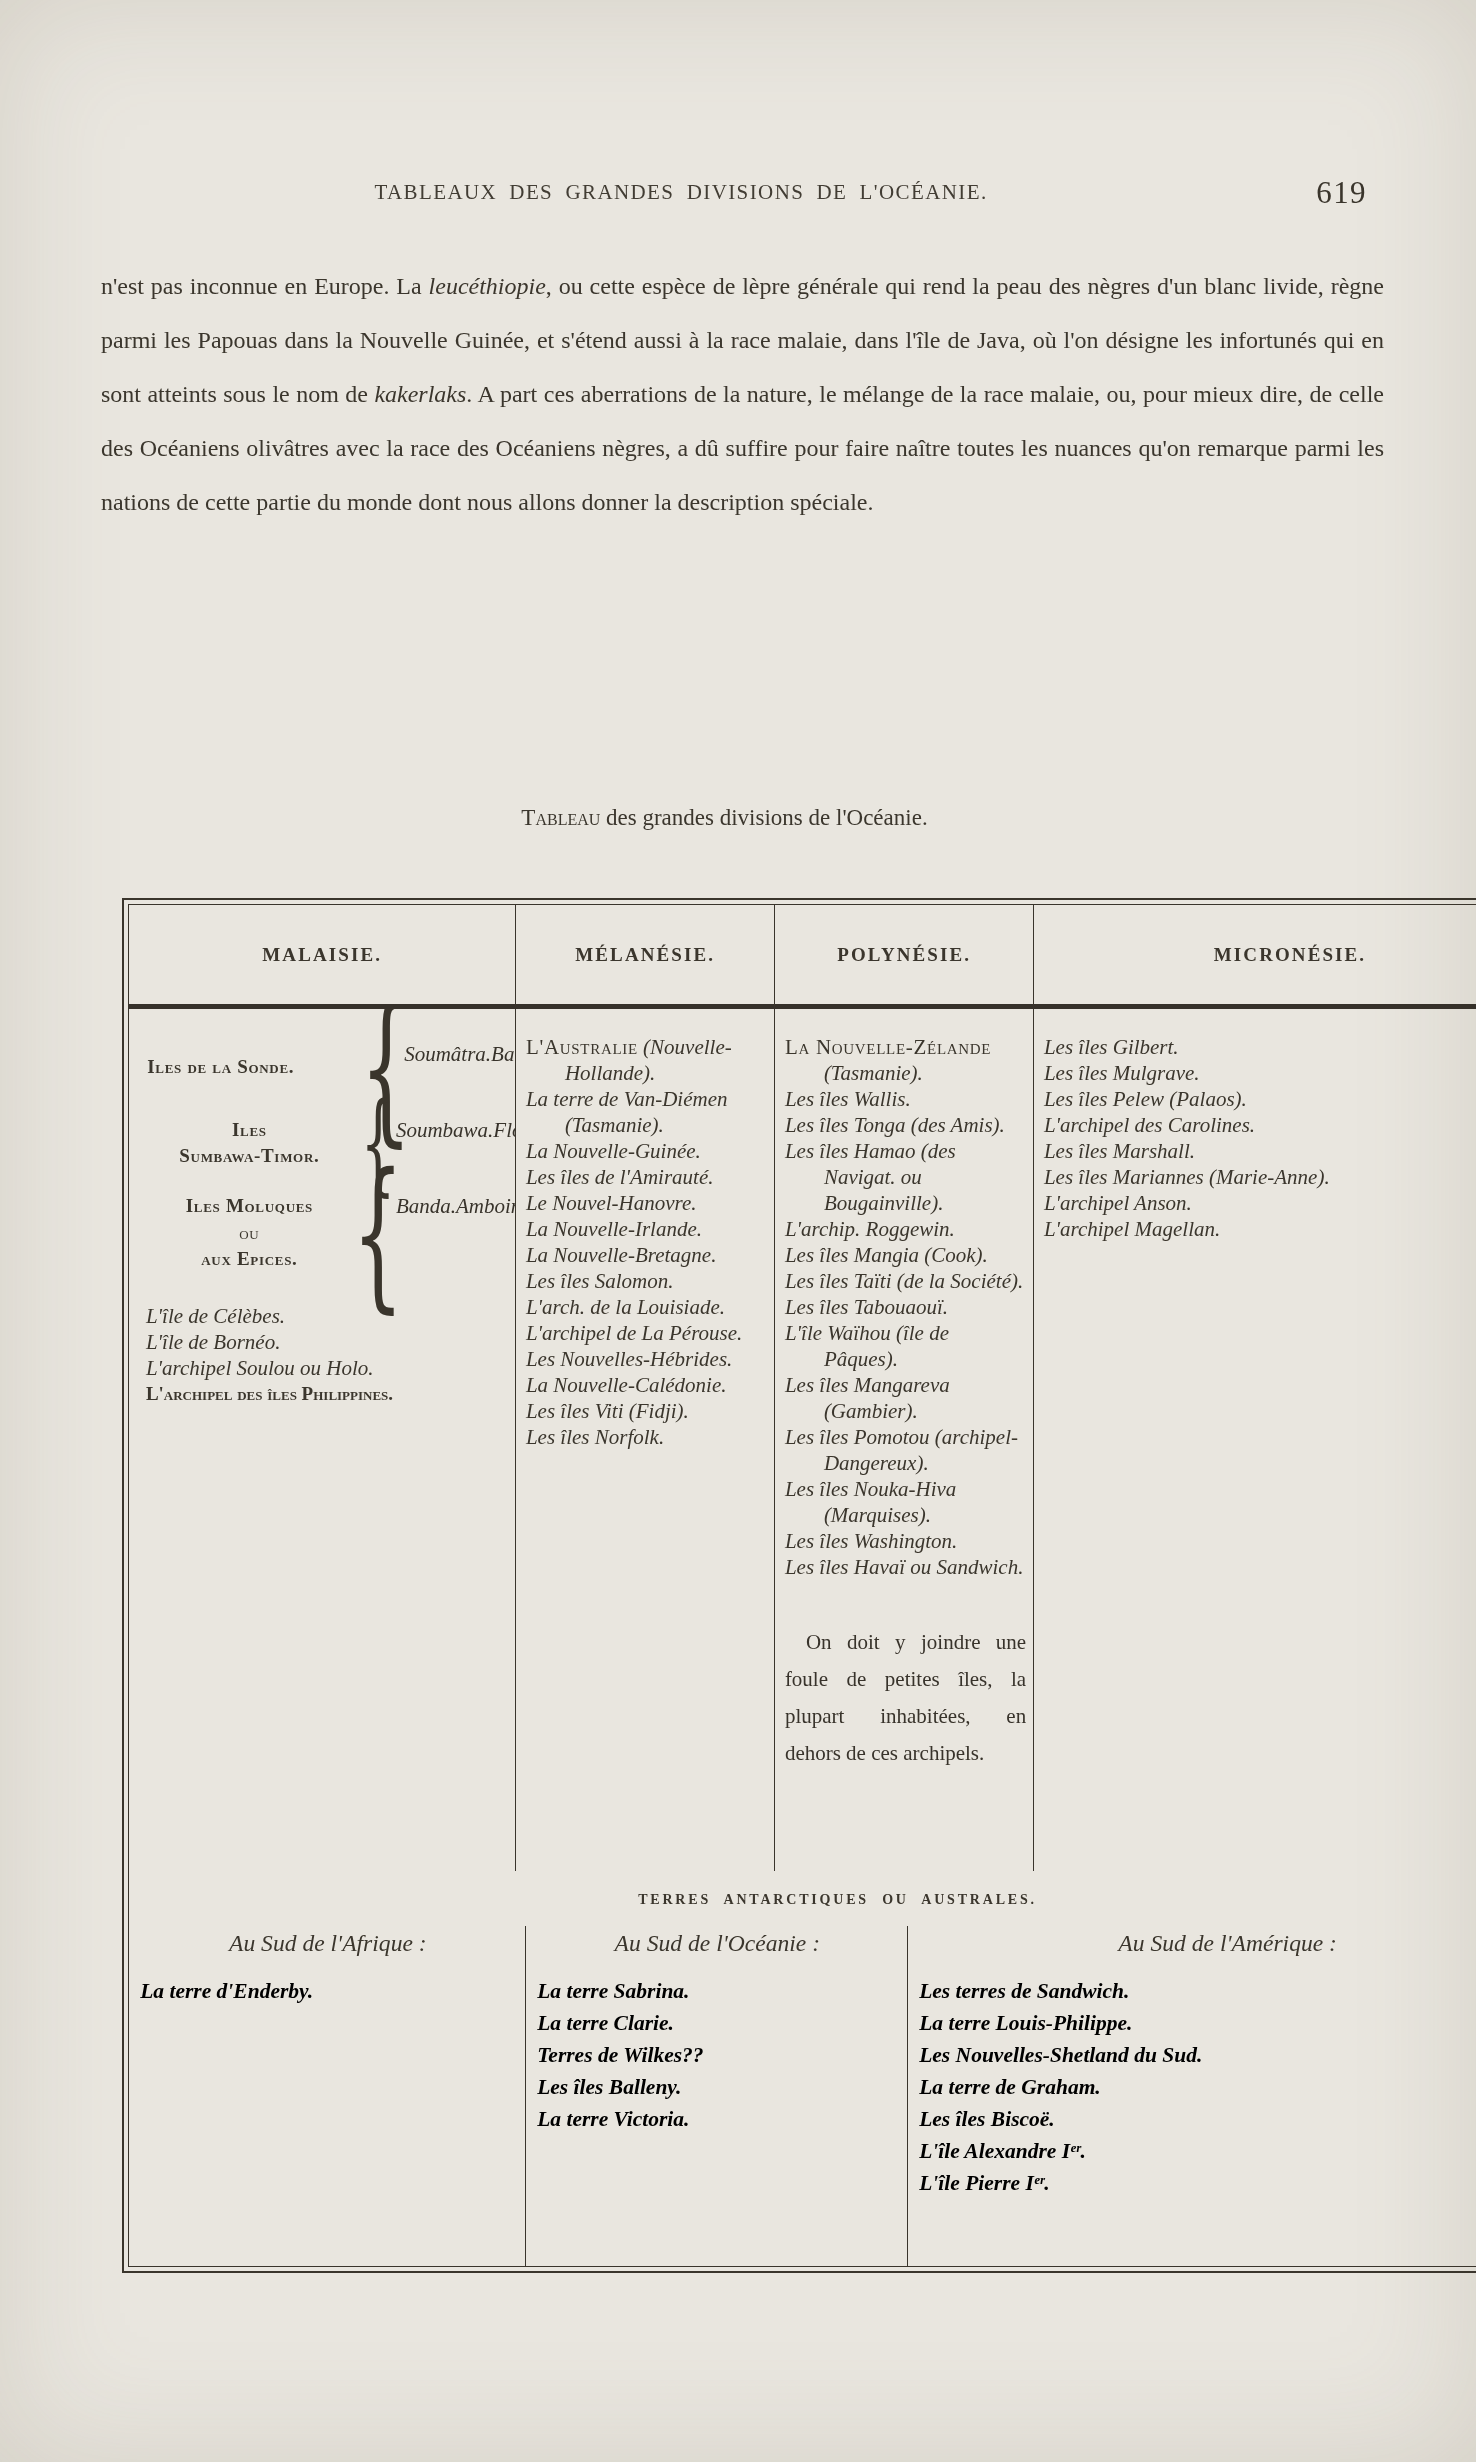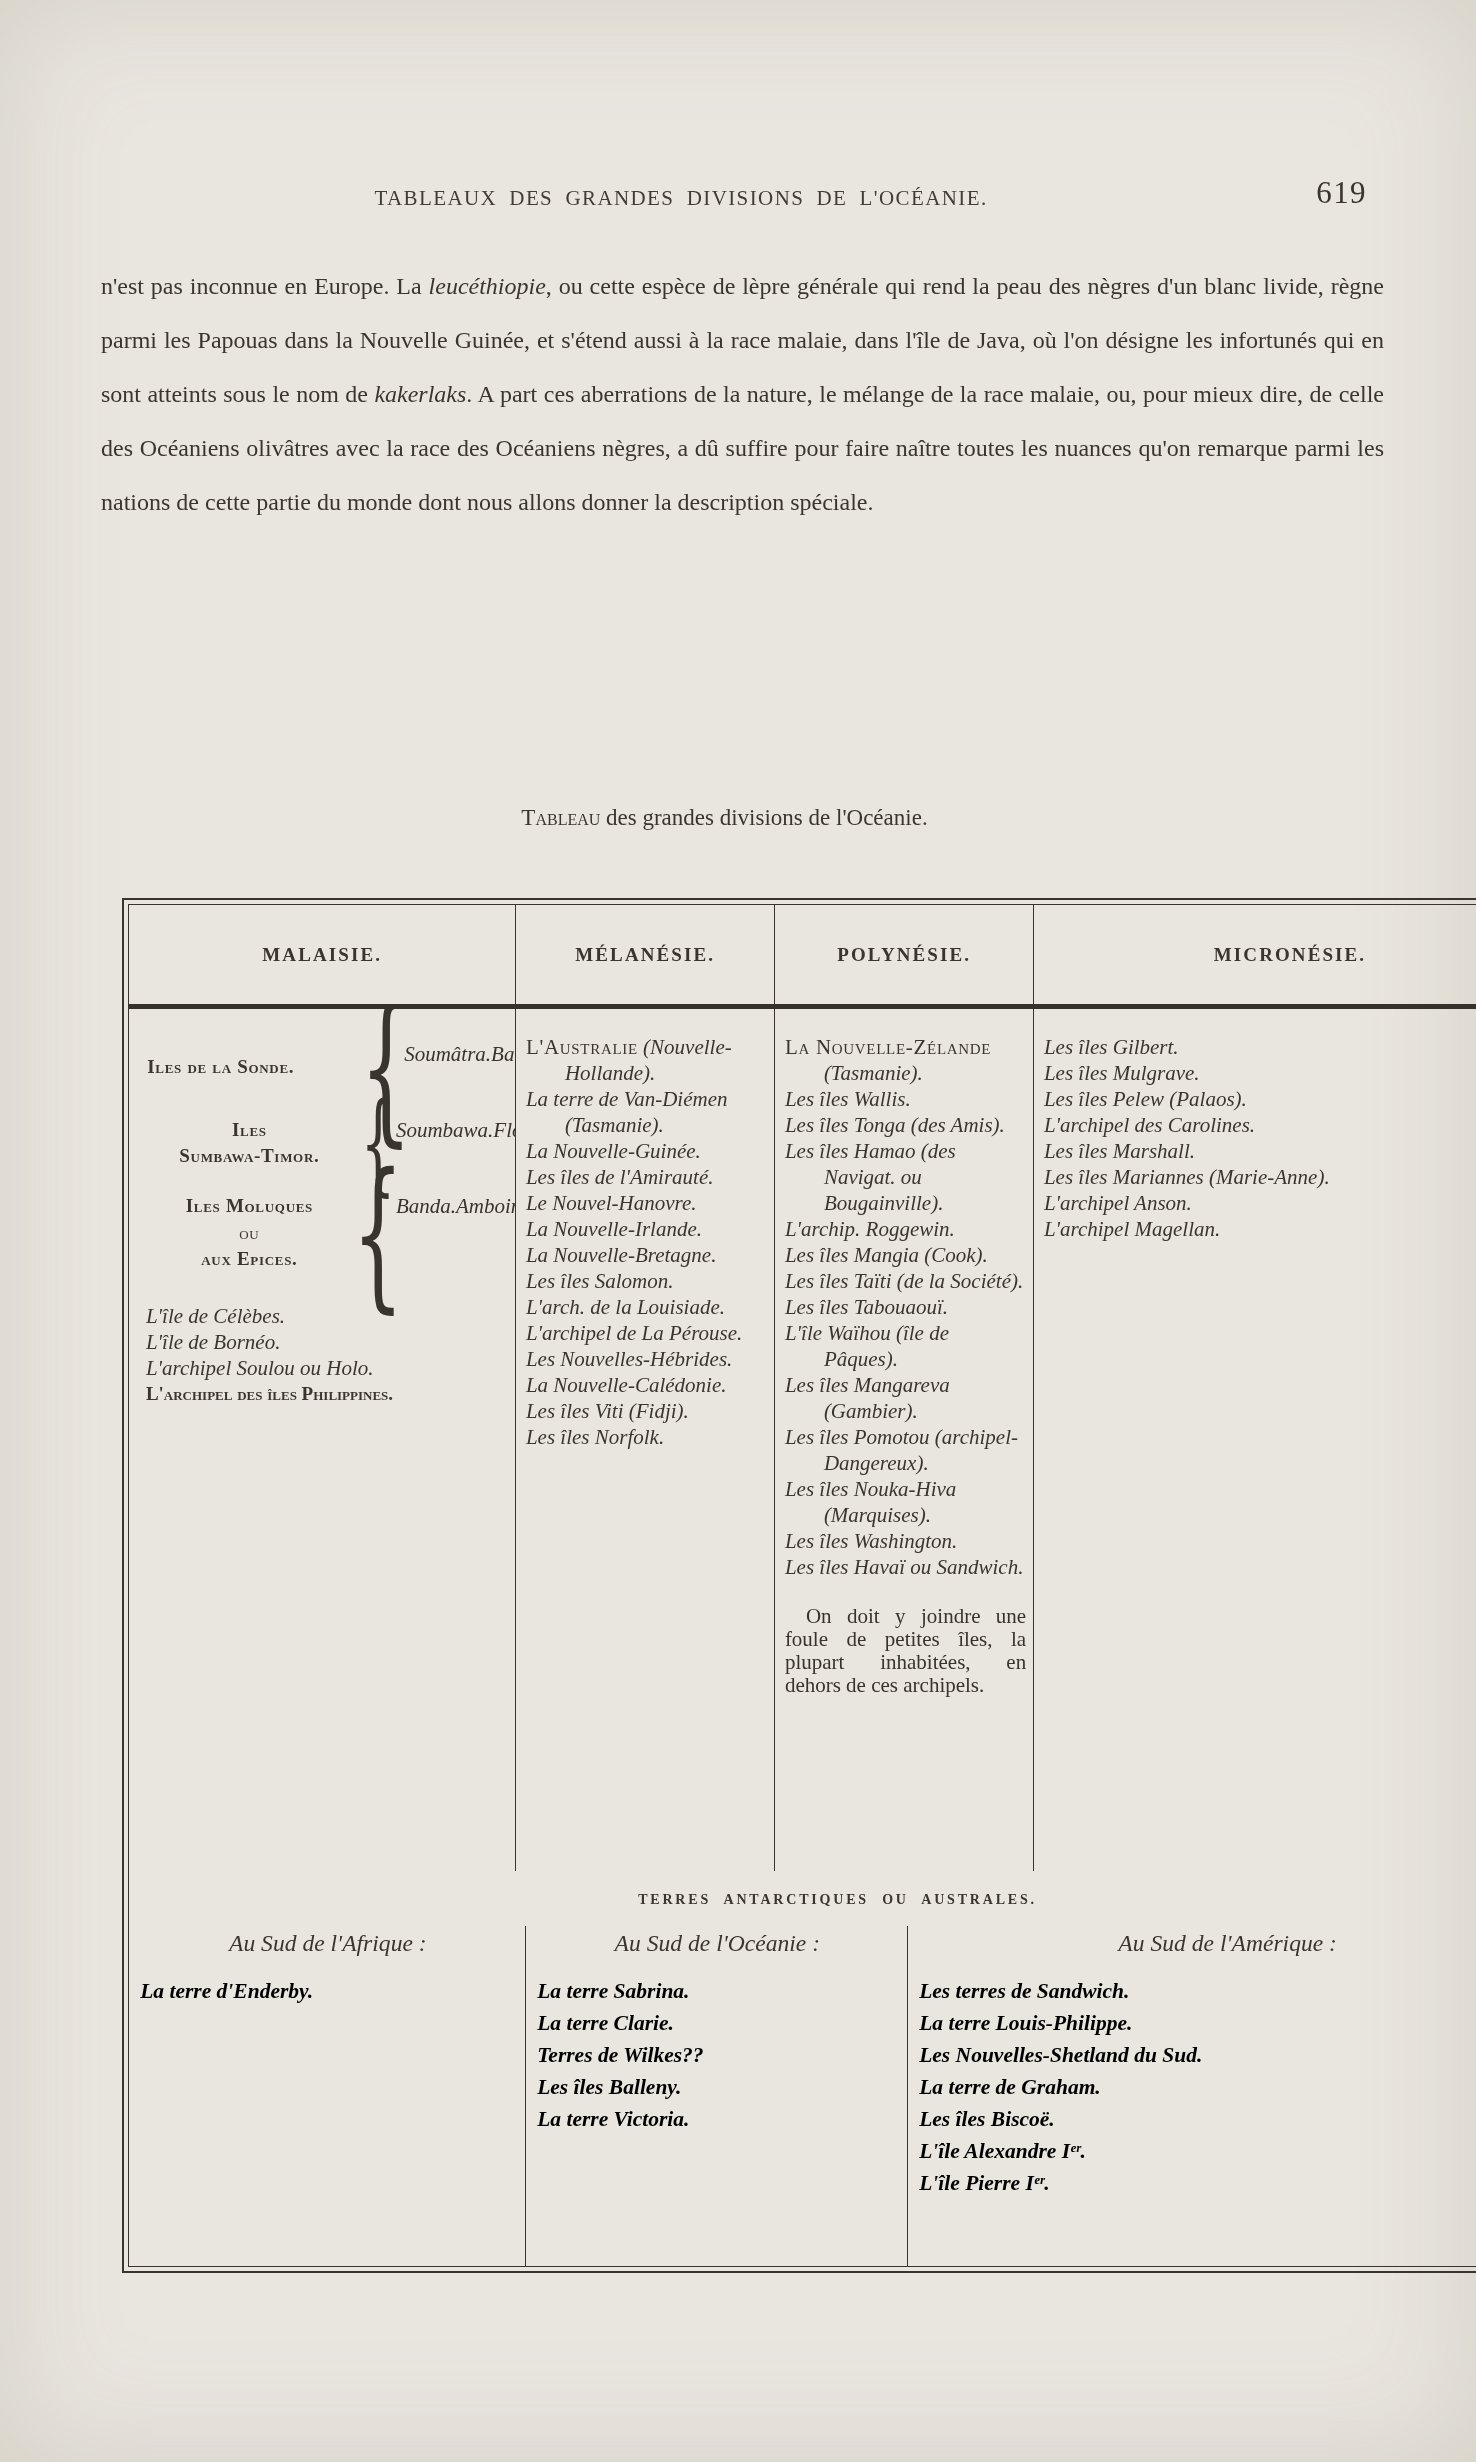--- a/index.html
+++ b/index.html
@@ -5,21 +5,21 @@
   html,body{margin:0;padding:0;background:#cfccc5;}
   .page{
     position:relative;width:1477px;height:2462px;overflow:hidden;
     background:#e9e6df;
     color:#38332b;
     font-family:"Liberation Serif","DejaVu Serif",serif;
     box-shadow:inset 0 0 125px rgba(120,110,90,.18);
   }
   
   .running-title{
-    position:absolute;top:186px;left:160px;width:1042px;text-align:center;
+    position:absolute;top:180px;left:160px;width:1042px;text-align:center;
     font-size:21px;letter-spacing:1.4px;word-spacing:5.6px;color:#423d34;
   }
   .folio{position:absolute;top:175px;right:110px;font-size:31px;letter-spacing:1.4px;color:#3a352c;}
   
   .intro{
     position:absolute;top:259px;left:101px;width:1283px;
     font-size:24px;line-height:54px;text-align:justify;color:#3b362d;
   }
   .it{font-style:italic;}
   .sc{font-variant:small-caps;margin-top:28px;}
@@ -61,21 +61,21 @@
   .g-label.center{text-align:center;}
   .brace{flex:none;width:36px;display:flex;align-items:center;justify-content:center;
          font-family:"DejaVu Serif",serif;color:#3a352c;transform:scaleX(.5);}
   .brace.lg{font-size:163px;} .brace.md{font-size:110px;}
   .g-items{display:flex;flex-direction:row;justify-content:center;}
   .g-items div{font-style:italic;line-height:26px;}
   .m-footer{margin-top:31px;padding-left:7px;}
   .m-footer .entry{padding-left:28px;text-indent:-28px;}
   .m-footer .sc-line{font-style:normal;font-variant:small-caps;font-weight:bold;font-size:19px;
                      padding-left:40px;text-indent:-40px;line-height:26.4px;}
-  .note{font-style:normal;text-align:justify;text-indent:21px;margin-top:25px;line-height:23px;}
+  .note{font-style:normal;text-align:justify;text-indent:21px;margin-top:44px;line-height:37px;}
   
   .ant{flex:1;display:flex;flex-direction:column;}
   .ant-heading{
     text-align:center;margin:21px 0 18px;font-size:14px;letter-spacing:2.8px;word-spacing:7px;
     font-weight:bold;color:#3b362d;
   }
   .ant-cols{display:flex;flex:1;}
   .ant-col{border-right:1.4px solid #3a352c;box-sizing:border-box;padding:4.2px 9.7px 0 11px;}
   .ant-col:last-child{border-right:none;}
   .wa{width:397px;flex:none;} .wb{width:382px;flex:none;} .wc{flex:1;}

